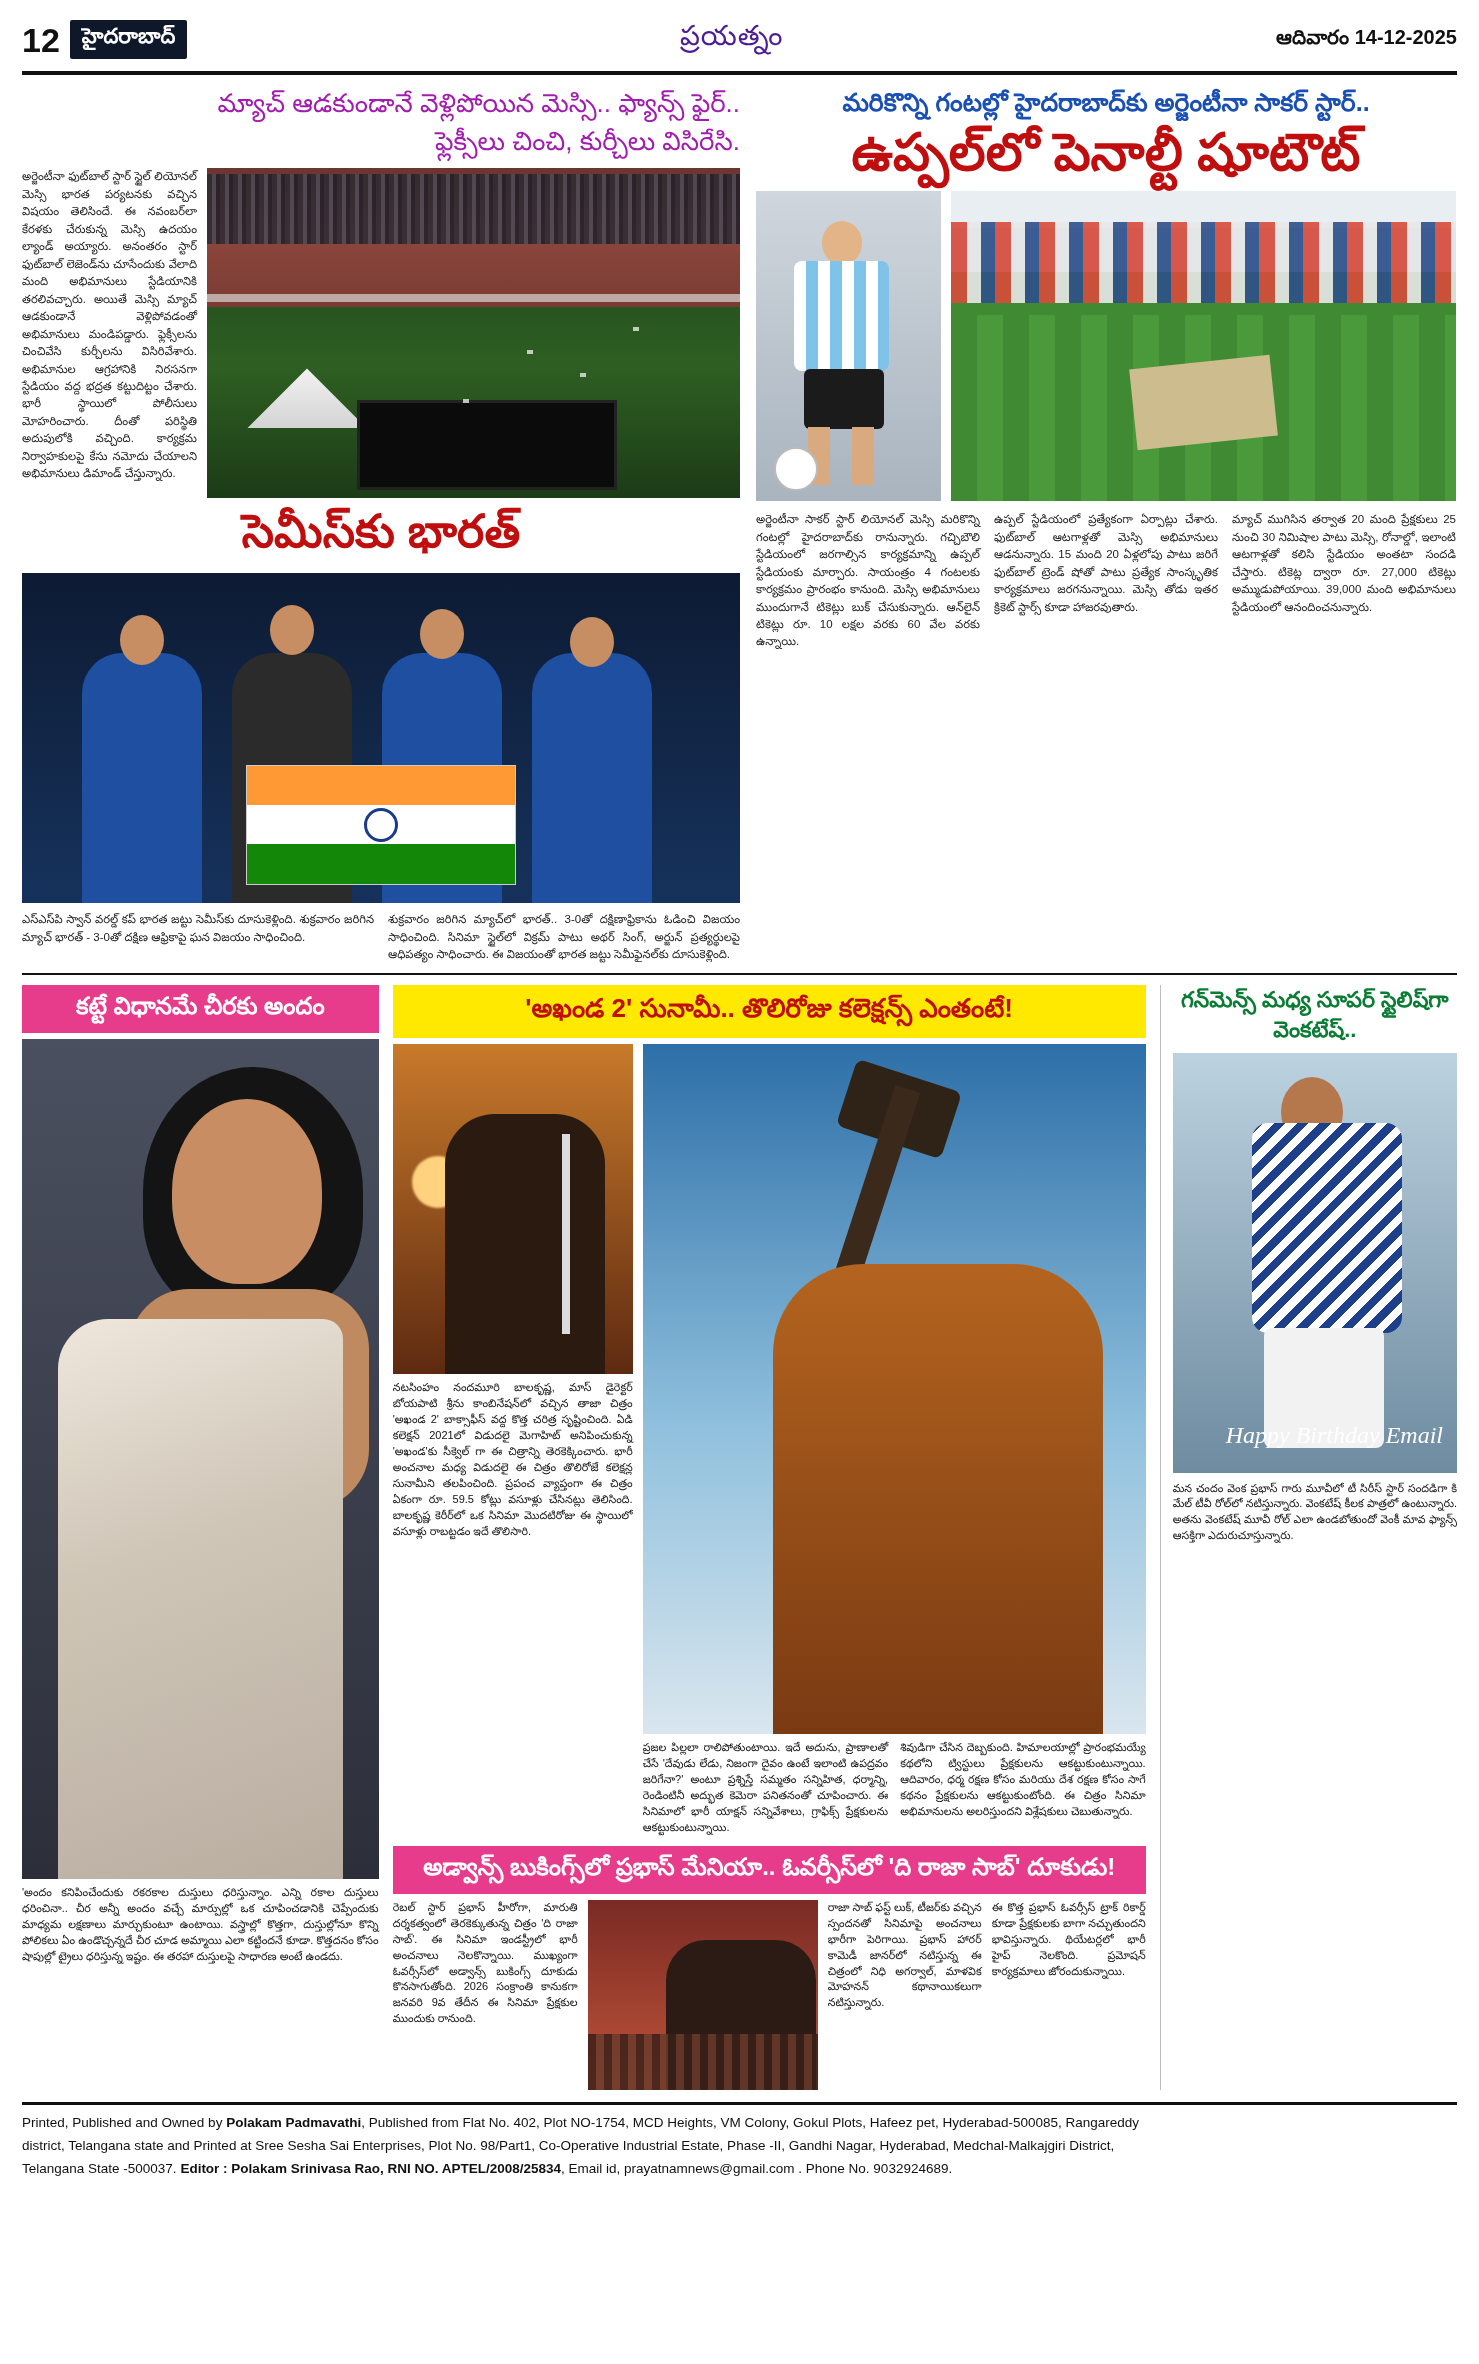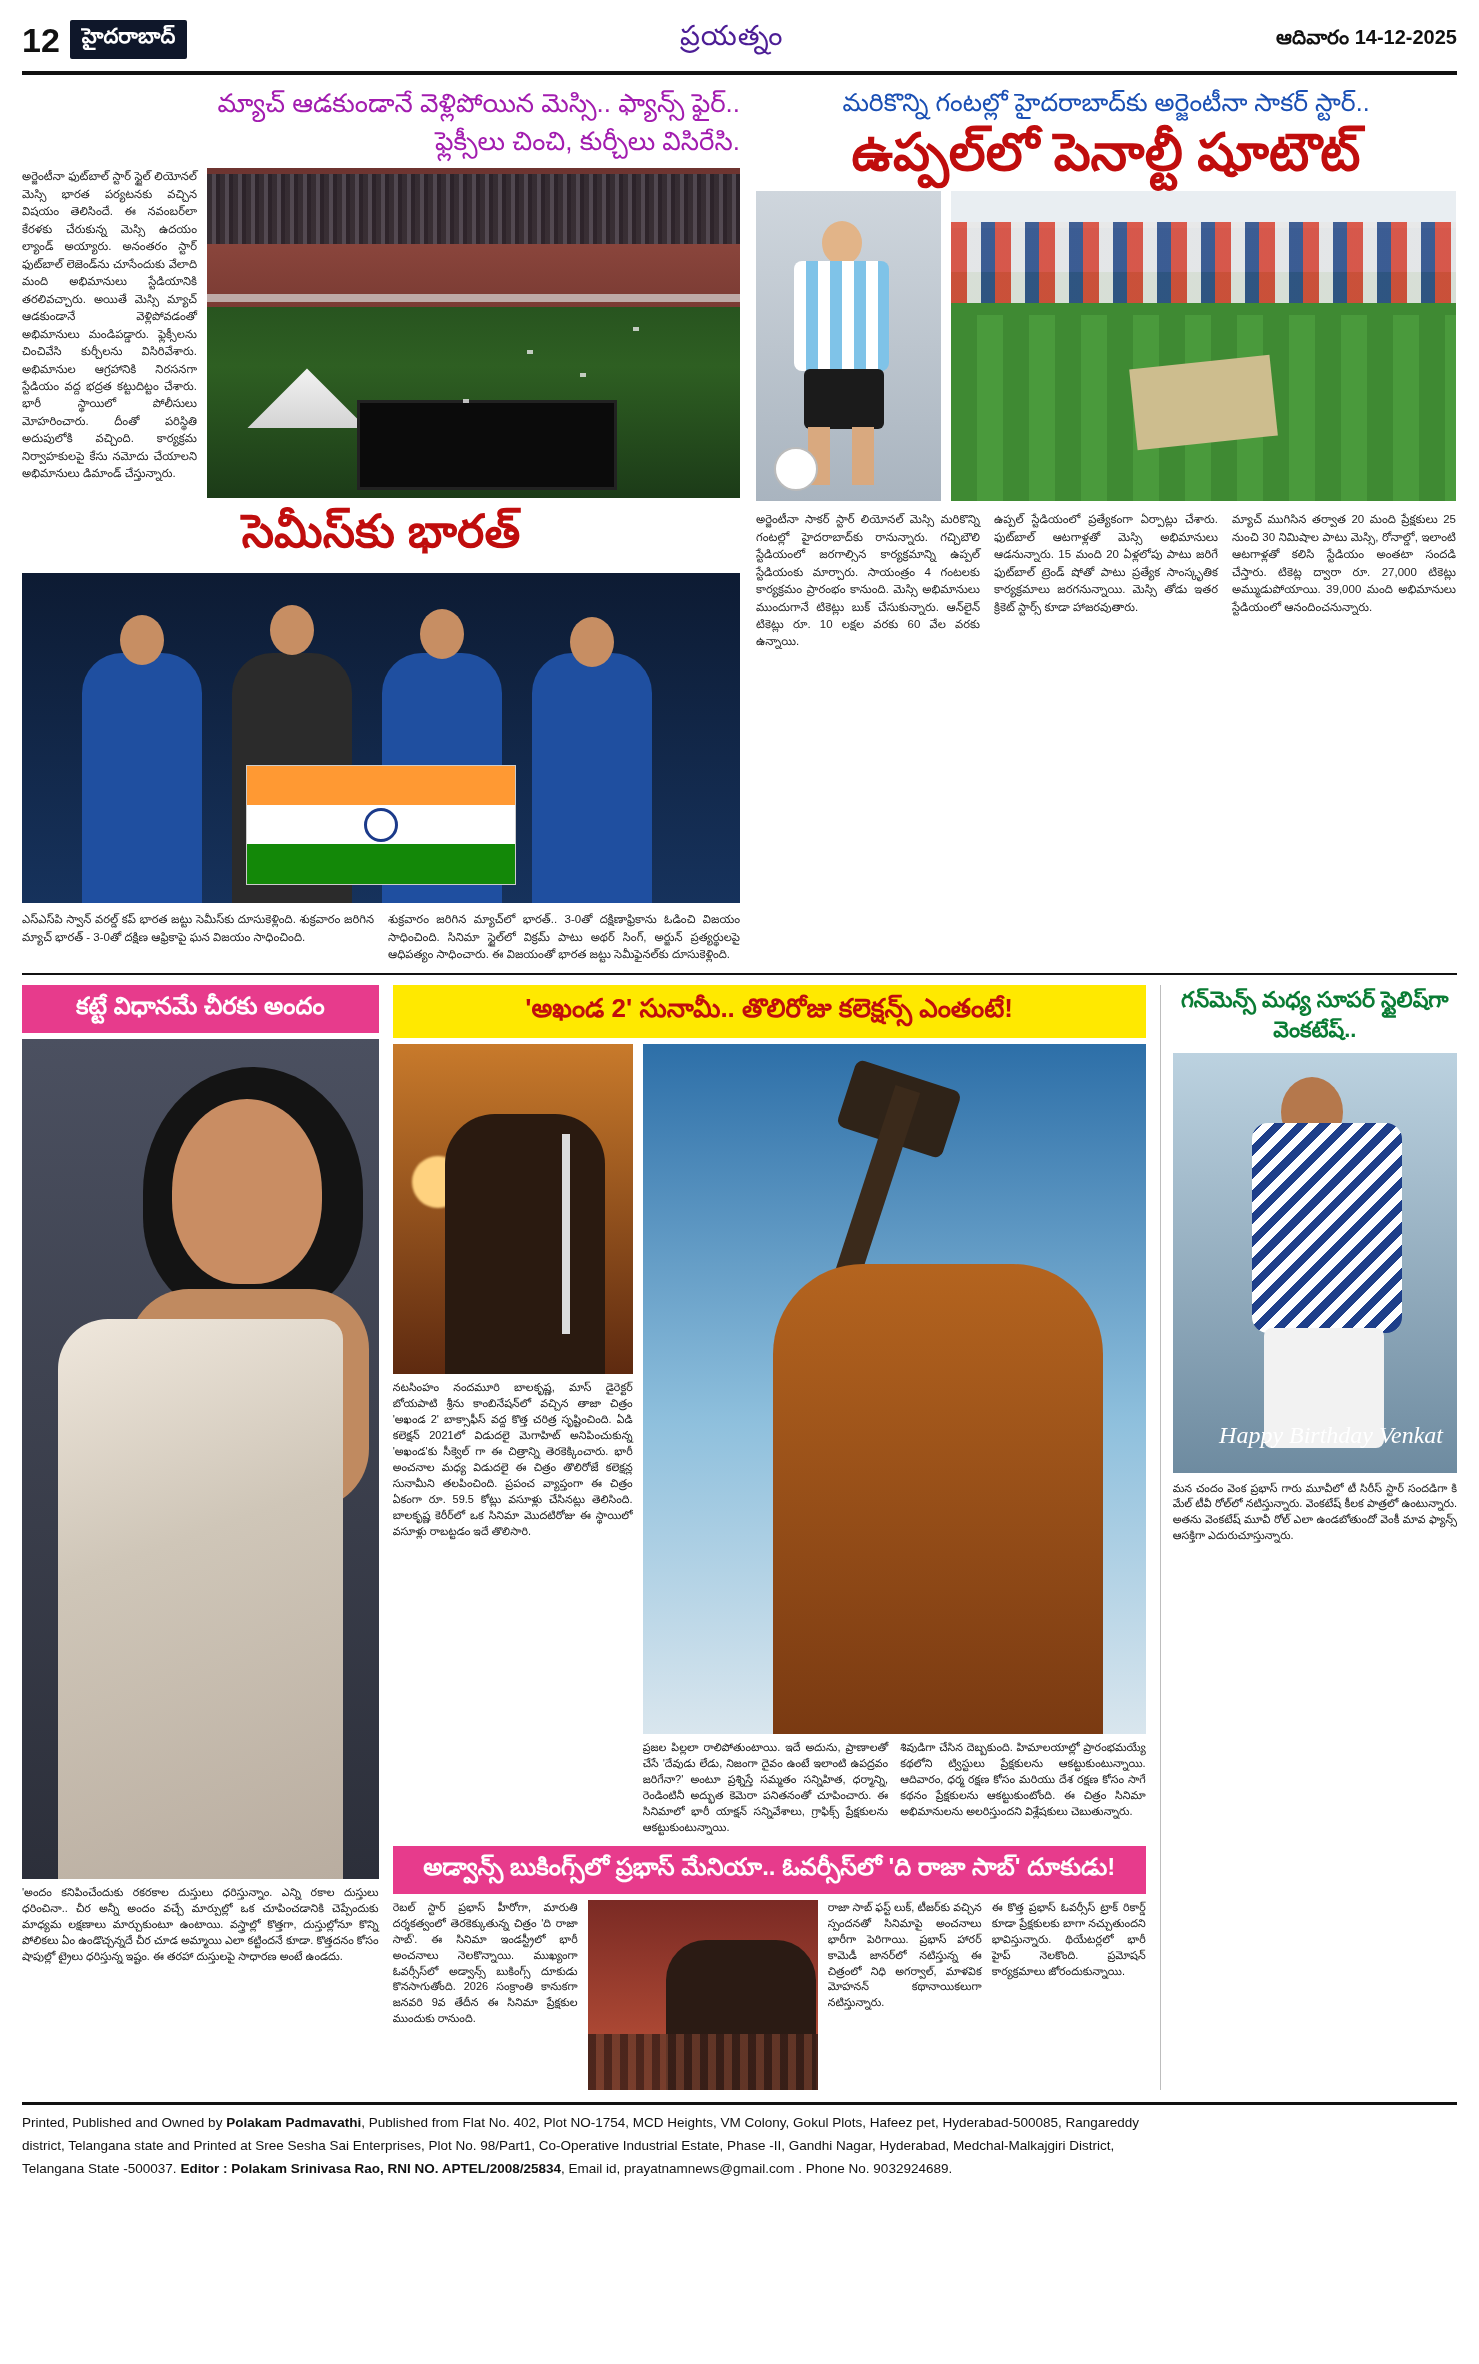--- a/index.html
+++ b/index.html
@@ -22,21 +22,21 @@
   .mast-title { font-size:28px; font-weight:normal; color:#4c1d95; letter-spacing:1px; }
   .mast-date { font-size:20px; font-weight:bold; color:#111; }
   .rule-thick { height:4px; background:#111; margin:4px 0 10px 0; }
 
   
   .top-wrap { display:flex; gap:16px; }
   .col-left-top { width:718px; }
   .col-right-top { width:700px; }
 
   .hl-black { font-size:26px; font-weight:normal; color:#a21caf; text-align:right; line-height:1.45; }
-  .hl-blue { font-size:25px; font-weight:normal; color:#1a4fb4; text-align:center; line-height:1.4; }
+  .hl-blue { font-size:25px; font-weight:bold; color:#1a4fb4; text-align:center; line-height:1.4; }
   .hl-red-big { font-size:52px; font-weight:bold; color:#c00d0d; text-align:center; line-height:1.1; margin-top:4px; }
 
   .photo { background:#2f3d2e; position:relative; overflow:hidden; }
 
   
   .photo-stadium {
     height:330px; width:100%;
     background:
       linear-gradient(#1d3f1c,#27531f 40%, #2e5f22 60%, #1c3b18);
     position:relative;
@@ -292,21 +292,21 @@
         <div class="small-cap" style="flex:1;">ఈ కొత్త ప్రభాస్ ఓవర్సీస్ ట్రాక్ రికార్డ్ కూడా ప్రేక్షకులకు బాగా నచ్చుతుందని భావిస్తున్నారు. థియేటర్లలో భారీ హైప్ నెలకొంది. ప్రమోషన్ కార్యక్రమాలు జోరందుకున్నాయి.</div>
       </div>
     </div>
 
     <div class="bcol-3 vsep" style="padding-left:12px;">
       <div class="band-green">గన్‌మెన్స్ మధ్య సూపర్ స్టైలిష్‌గా వెంకటేష్..</div>
       <div class="photo venky-photo" style="margin-top:8px;">
         <div class="head"></div>
           <div class="body"></div>
           <div class="pants"></div>
-        <div class="sign">Happy Birthday Venkat</div>
+        <div class="sign">Happy Birthday Email</div>
       </div>
       <div class="small-cap" style="margin-top:8px;">మన చందం వెంక ప్రభాస్ గారు మూవీలో టీ సిరీస్ స్టార్ సందడిగా కి మేల్ టీవీ రోల్‌లో నటిస్తున్నారు. వెంకటేష్ కీలక పాత్రలో ఉంటున్నారు. అతను వెంకటేష్ మూవీ రోల్ ఎలా ఉండబోతుందో వెంకీ మావ ఫ్యాన్స్ ఆసక్తిగా ఎదురుచూస్తున్నారు.</div>
     </div>
   </div>
 
   <div class="footer">
     <p>
       <span>Printed, Published and Owned by </span><b>Polakam Padmavathi</b><span>, Published from Flat No. 402, Plot NO-1754, MCD Heights, VM Colony, Gokul Plots, Hafeez pet, Hyderabad-500085, Rangareddy</span>
     </p>
     <p>district, Telangana state and Printed at Sree Sesha Sai Enterprises, Plot No. 98/Part1, Co-Operative Industrial Estate, Phase -II, Gandhi Nagar, Hyderabad, Medchal-Malkajgiri District,</p>

